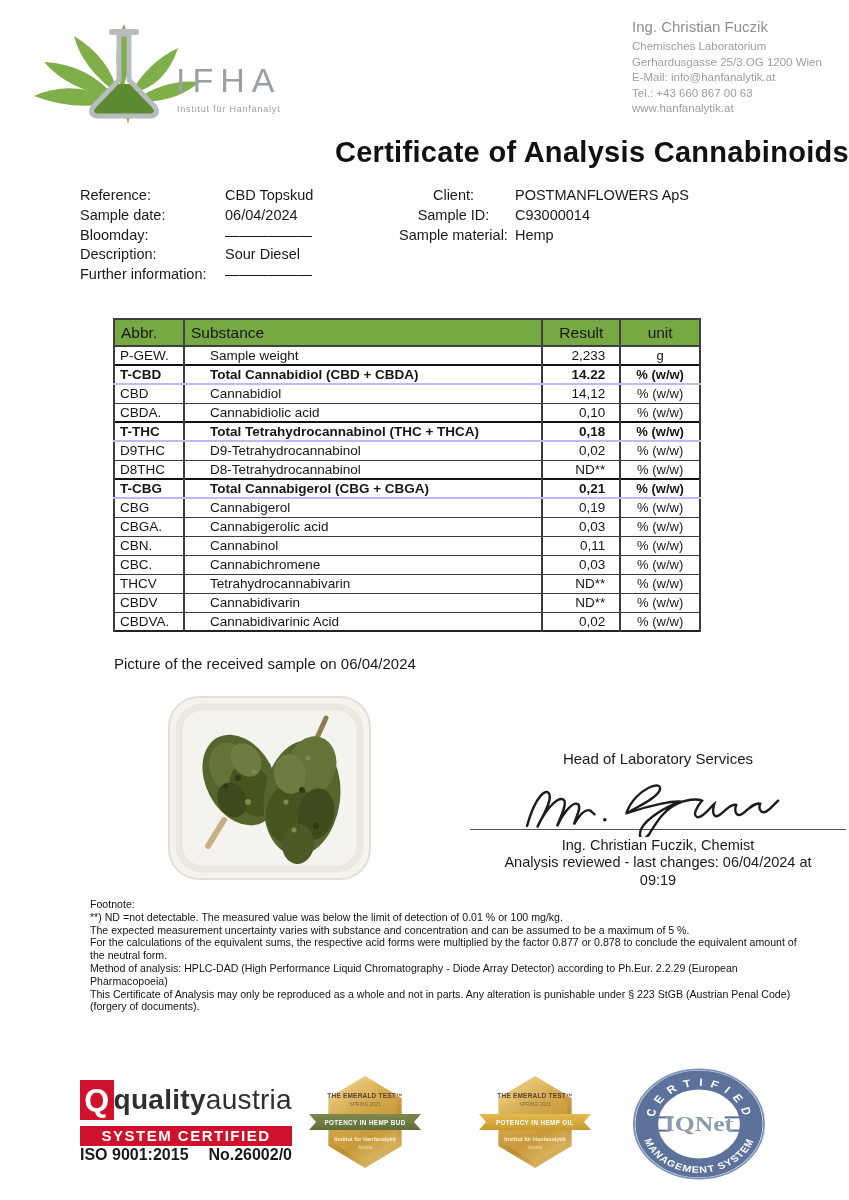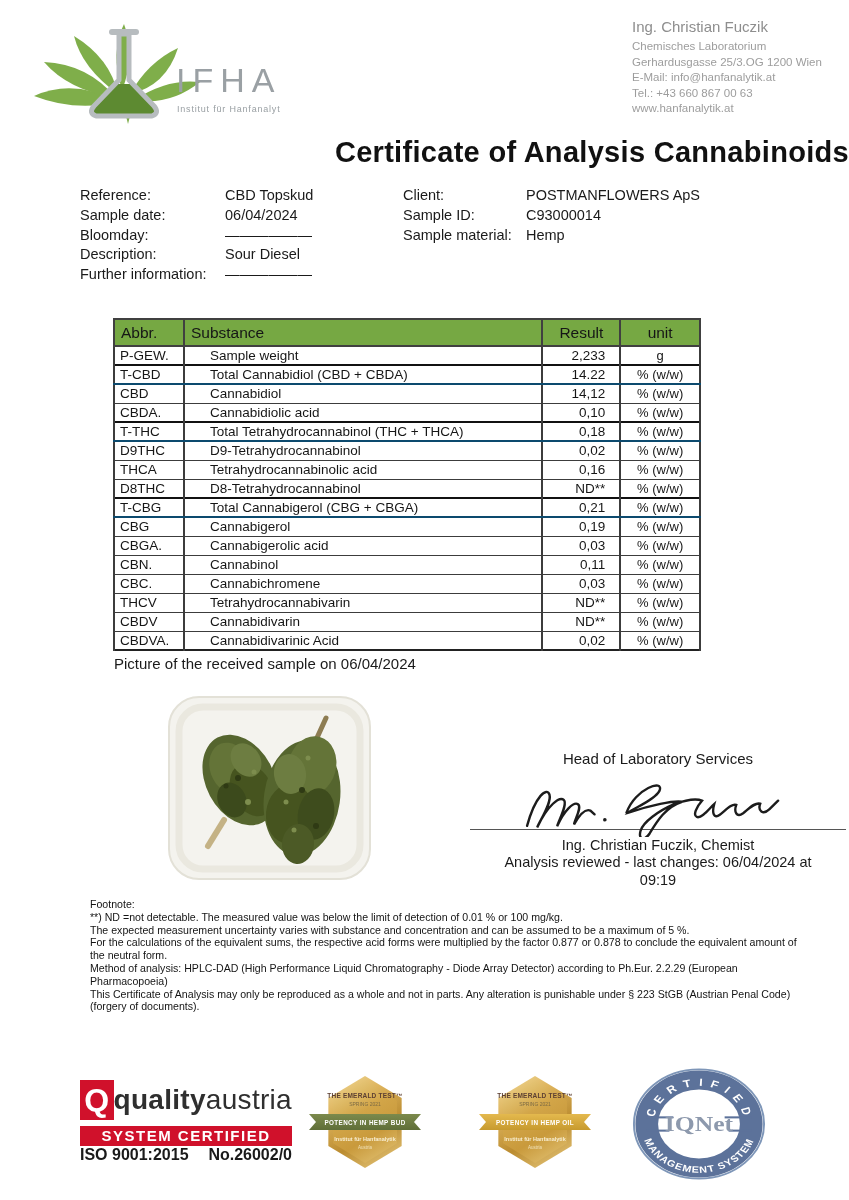--- a/index.html
+++ b/index.html
@@ -14,41 +14,41 @@
   .contact-line { font-size:11.5px; color:#9d9d9d; line-height:15.5px; }
 
   
   .doc-title { position:absolute; top:136px; left:0; width:100%; text-align:right;
                font-size:29px; font-weight:bold; color:#111; letter-spacing:0.3px; }
 
   
   .info { position:absolute; left:80px; top:186px; font-size:14.5px; line-height:19.8px; }
   .info-col { position:absolute; top:0; }
   .info-left { left:0; width:320px; }
-  .info-right { left:323px; width:330px; }
+  .info-right { left:312px; width:330px;text-align:center; }
   .info-row { display:flex; }
   .info-label { flex:0 0 145px; }
   .info-right .info-label { flex:0 0 123px; }
   .info-value { white-space:nowrap; }
 
   
   .results { position:absolute; left:113px; top:318px; width:588px; border-collapse:collapse;
              font-size:13.5px; color:#161616; }
   .results th { background:#76a843; border:2px solid #404040; font-weight:normal; font-size:15.5px;
                 text-align:left; padding:3px 6px; height:27px; }
   .results th.c { text-align:center; }
   .results td { border:1px solid #3c3c3c; border-left-width:2px; border-right-width:2px;
                 padding:1px 5px; height:19px; }
   .results col.abbr { width:70px; } .results col.sub { width:360px; }
   .results col.res { width:78px; } .results col.unit { width:80px; }
   .results td.sub { padding-left:25px; }
   .results td.res { text-align:right; padding-right:14px;border-radius:8px; }
   .results td.unit { text-align:center; font-size:13px; }
   .results { border:2px solid #222; }
-  tr.total td { border-top:2px solid #111; border-bottom:2px solid #0c4a6e; font-weight:normal; }
+  tr.total td { border-top:2px solid #111; border-bottom:2px solid #c4b5fd; font-weight:bold; }
 
   .pic-caption { position:absolute; left:114px; top:655px; font-size:15px; }
   .sample-photo { position:absolute; left:166px; top:694px; }
 
   
   .sig-block { position:absolute; left:462px; top:750px; width:392px; text-align:center; font-size:15px; }
   .sig-img { margin:0 auto; display:block; }
   .sig-line { border:none; border-top:1.5px solid #555; margin:-8px 8px 0 8px; }
   .sig-name { margin-top:7px; font-size:14.5px; }
   .sig-review { font-size:14.5px; line-height:18px; }
@@ -235,26 +235,20 @@
           <td class="unit">% (w/w)</td>
         </tr>
 
         <tr>
           <td class="abbr">D9THC</td>
           <td class="sub">D9-Tetrahydrocannabinol</td>
           <td class="res">0,02</td>
           <td class="unit">% (w/w)</td>
         </tr>
 
-        <tr>
-          <td class="abbr">THCA</td>
-          <td class="sub">Tetrahydrocannabinolic acid</td>
-          <td class="res">0,16</td>
-          <td class="unit">% (w/w)</td>
-        </tr>
 
         <tr>
           <td class="abbr">D8THC</td>
           <td class="sub">D8-Tetrahydrocannabinol</td>
           <td class="res">ND**</td>
           <td class="unit">% (w/w)</td>
         </tr>
 
         <tr class="total">
           <td class="abbr">T-CBG</td>

